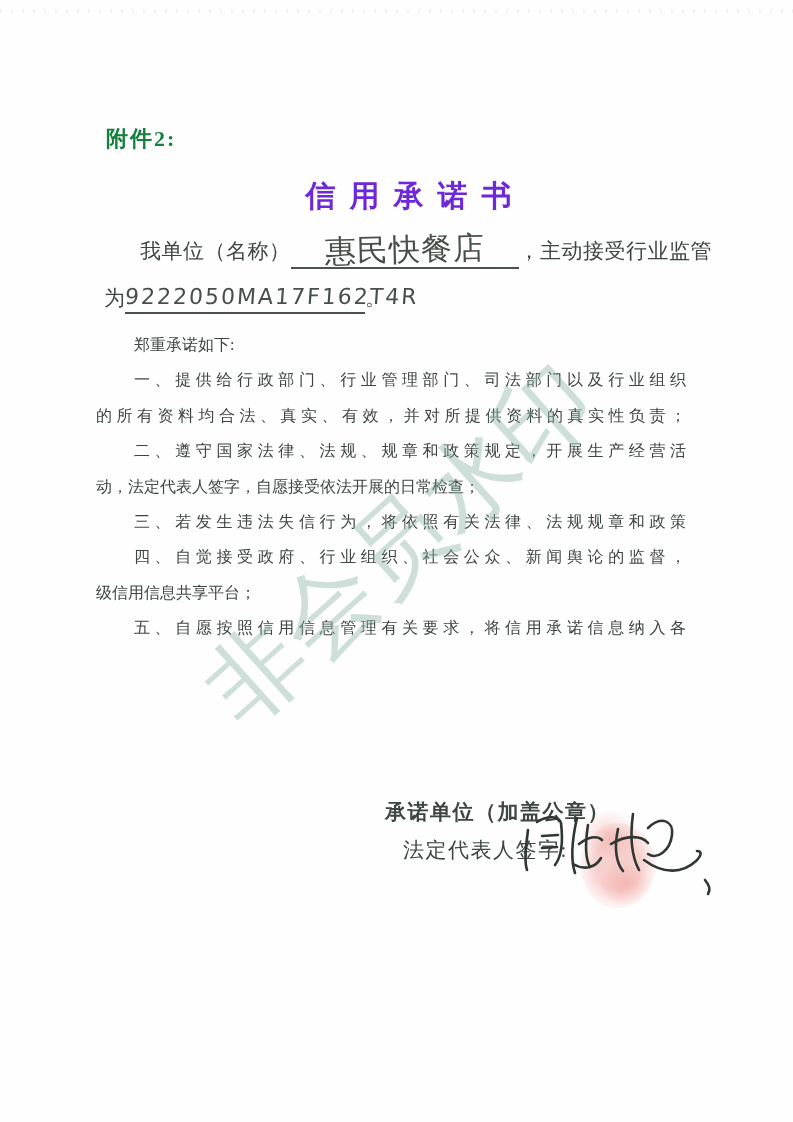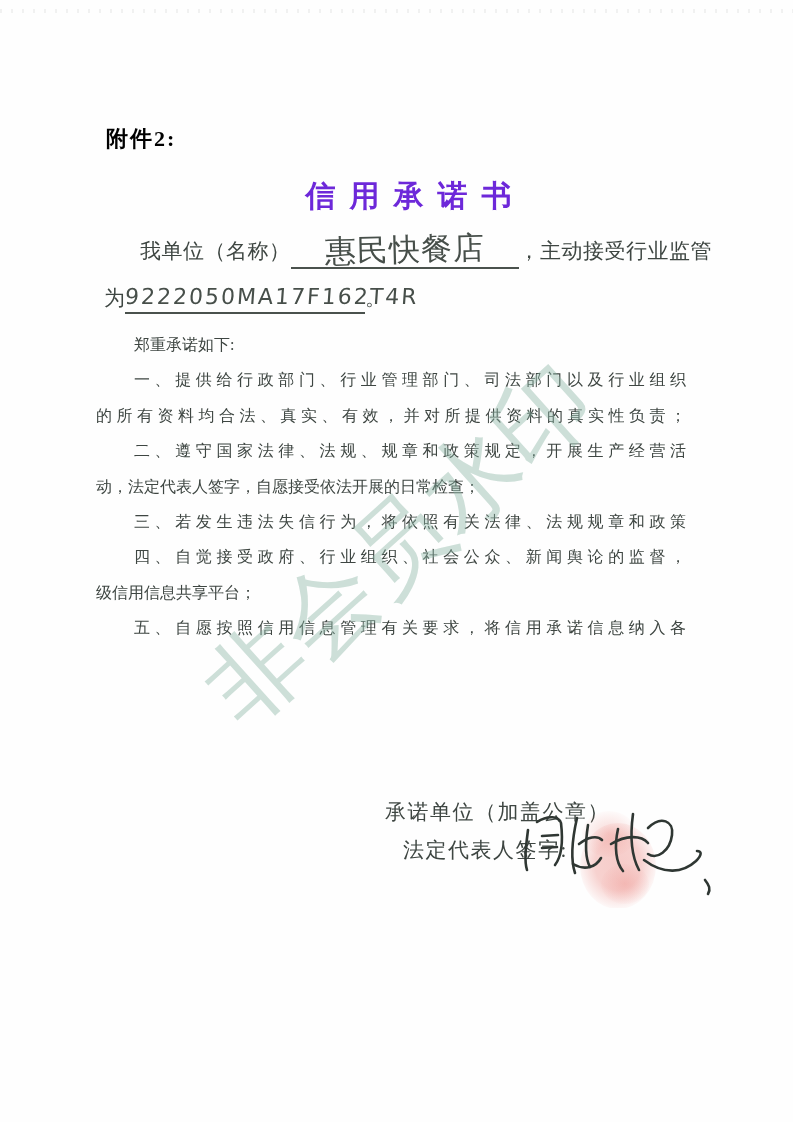--- a/index.html
+++ b/index.html
@@ -12,21 +12,21 @@
     font-family:"Liberation Serif","DejaVu Serif",serif;
     color:#3e4642;
   }
   .scan-noise{
     position:absolute;top:9px;left:0;width:100%;height:4px;
     background:repeating-linear-gradient(90deg, rgba(90,95,92,0.18) 0 2px, transparent 2px 11px);
     opacity:.45;
   }
   .attach{
     position:absolute;top:124px;left:106px;
-    font-size:22px;font-weight:bold;letter-spacing:2px;color:#000000;
+    font-size:22px;font-weight:bold;letter-spacing:2px;color:#15803d;
   }
   .title{
     position:absolute;top:164px;left:0;width:100%;
     margin:12px;text-align:center;
     font-size:30px;font-weight:bold;
     letter-spacing:14px;text-indent:14px;color:#6d28d9;
   }
   .intro1{
     position:absolute;top:237px;left:104px;width:606px;
     font-size:21px;letter-spacing:.5px;white-space:nowrap;
@@ -60,21 +60,21 @@
     font-size:16px;
   }
   .bline{
     height:35.4px;line-height:35.4px;
     overflow:hidden;box-sizing:border-box;
   }
   .bline.ind{padding-left:38px;}
   .bline.full{text-align:justify;text-align-last:justify;}
   .sig-unit{
     position:absolute;top:798px;left:385px;
-    font-size:21px;letter-spacing:1.5px;
+    font-size:21px;letter-spacing:1.5px;font-weight:bold;
   }
   .sig-label{
     position:absolute;top:836px;left:403px;
     font-size:21px;letter-spacing:1.5px;
   }
   .sig-art{
     position:absolute;top:800px;left:515px;width:210px;height:108px;
   }
   .watermark{
     position:absolute;top:478px;left:138px;width:524px;height:134px;

